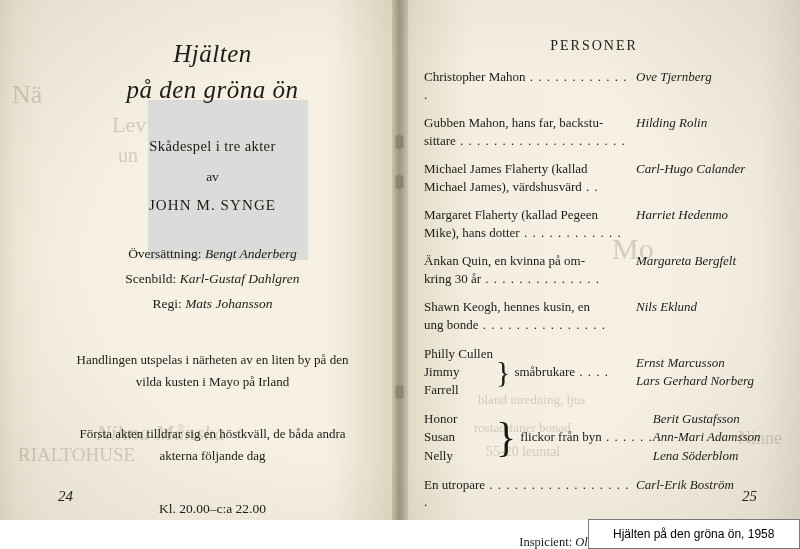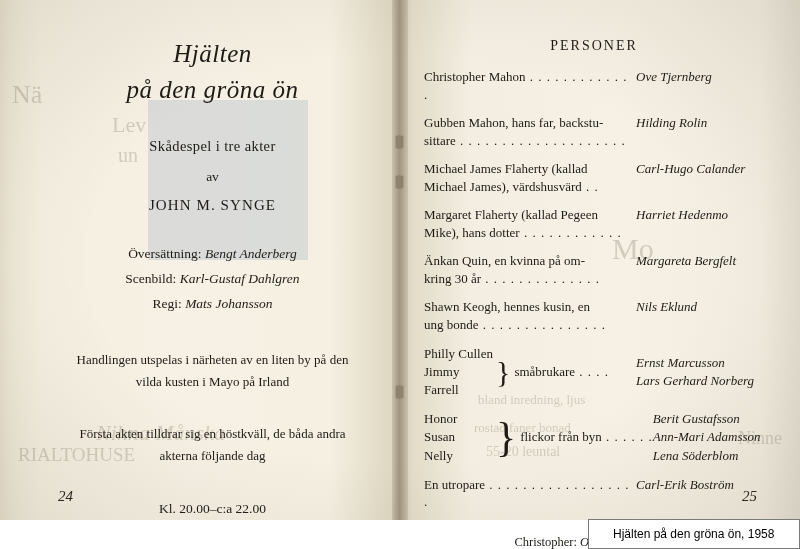--- a/index.html
+++ b/index.html
@@ -389,21 +389,21 @@
           <div class="role">
             <span>En utropare</span><span class="dots"> . . . . . . . . . . . . . . . . . .</span>
           </div>
           <div class="actor">Carl-Erik Boström</div>
         </div>
 
       </div>
 
       <div class="staff">
         <div>
-          <span>Christopher:</span>
+          <span>Inspicient:</span>
           <span class="nm">Olle-Gösta Olsson</span>
         </div>
 
       </div>
     </div>
 
     <div class="gutter"></div>
     <div class="staple s1"></div>
     <div class="staple s2"></div>
     <div class="staple s3"></div>

